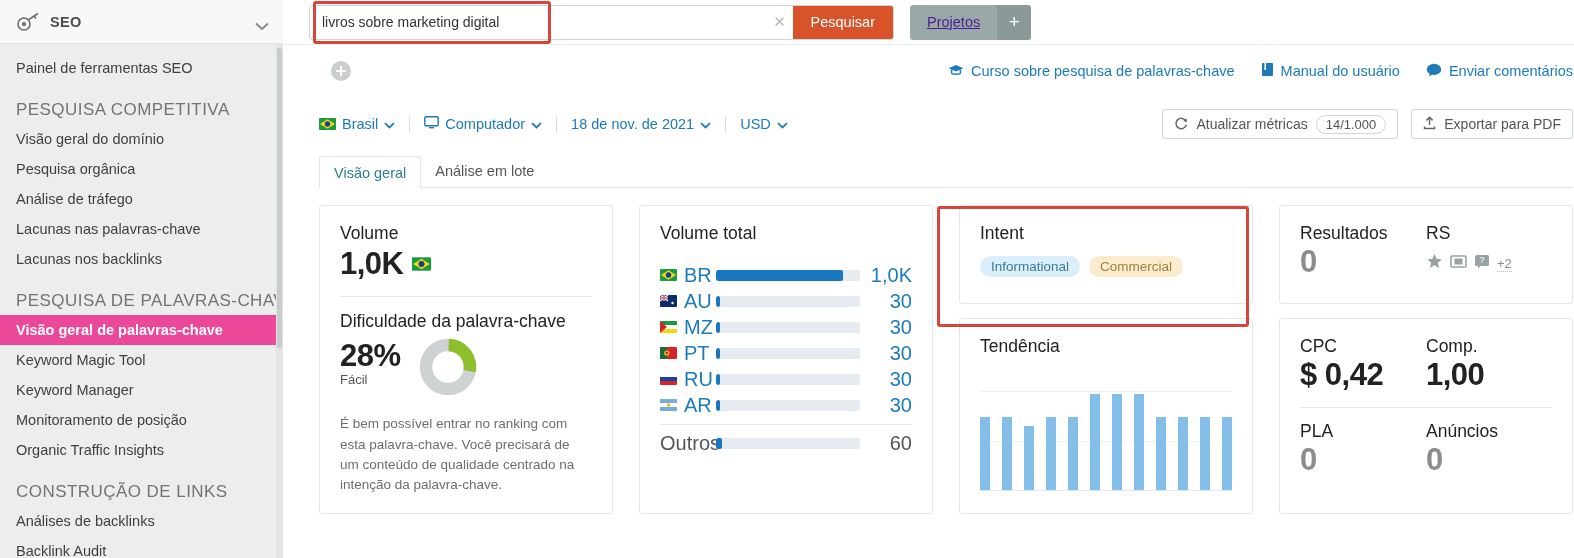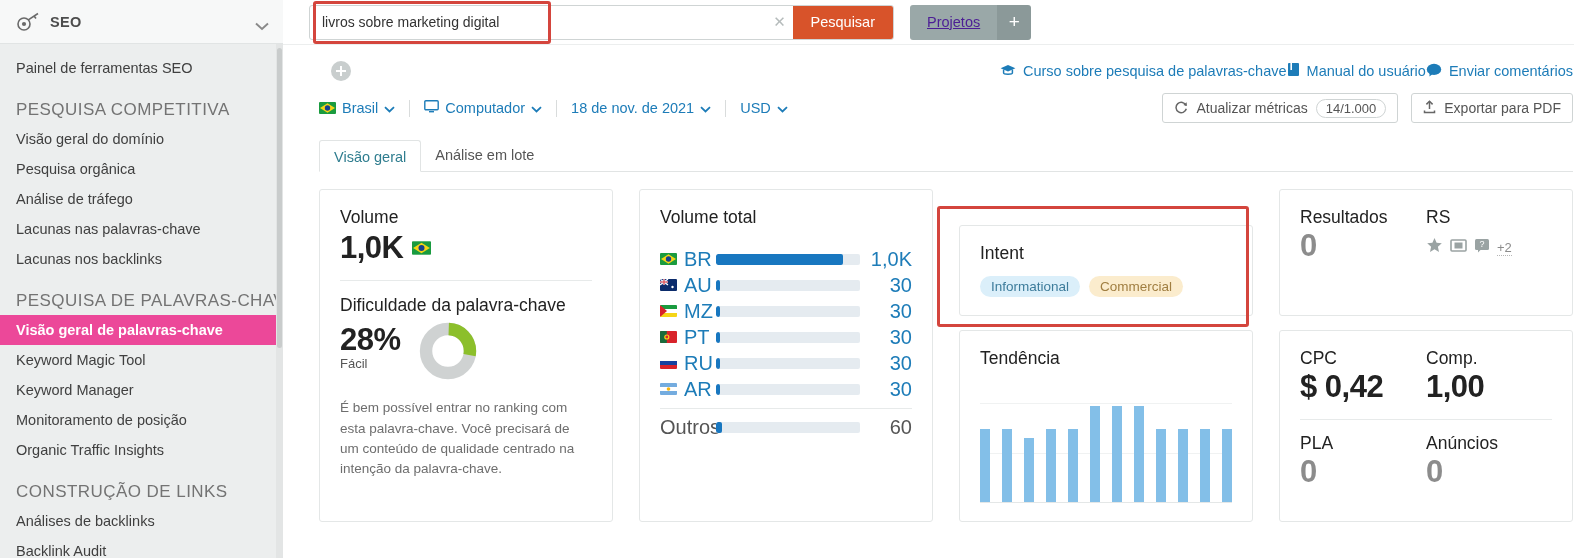--- a/index.html
+++ b/index.html
@@ -114,28 +114,28 @@
     width: 20px; height: 20px; border-radius: 50%;
     background: #c9cece; margin-left: 12px; position: relative;
     cursor: pointer; flex: 0 0 20px;
   }
   .plus-circle:before, .plus-circle:after {
     content: ""; position: absolute; background: #fff;
   }
   .plus-circle:before { left: 5px; top: 9px; width: 10px; height: 2px; }
   .plus-circle:after { left: 9px; top: 5px; width: 2px; height: 10px; }
 
-  .headlinks { margin-left: auto; display: flex; align-items: center; }
+  .headlinks { margin-left: auto; display: flex; align-items: center; gap: 26px; }
   .hlink {
     display: flex; align-items: center; gap: 7px;
     color: #1d7cb8; font-size: 14.5px; cursor: pointer; white-space: nowrap;
   }
 
   .filterbar {
-    display: flex; align-items: center; margin-top: 12px; height: 30px;
+    display: flex; align-items: center; margin-top: 28px; height: 30px;
   }
   .fitem {
     display: flex; align-items: center; gap: 6px;
     color: #1d7cb8; font-size: 14.5px; cursor: pointer; white-space: nowrap;
   }
   .fsep { width: 1px; height: 17px; background: #d9dcdc; margin: 0 14px; }
   .fright { margin-left: auto; display: flex; align-items: center; gap: 13px; }
   .obtn {
     display: flex; align-items: center; gap: 8px;
     border: 1px solid #cfd4d4; border-radius: 3px;
@@ -169,21 +169,21 @@
     grid-template-columns: 294px 294px 294px 294px;
     gap: 14px 26px;
     margin-top: 17px;
   }
   .card {
     background: #fff; border: 1px solid #e4e7e7; border-radius: 3px;
     padding: 17px 20px 18px 20px;
   }
   .c-vol   { grid-column: 1; grid-row: 1 / span 2; }
   .c-tot   { grid-column: 2; grid-row: 1 / span 2; }
-  .c-int   { grid-column: 3; grid-row: 1; margin-top: 36px; }
+  .c-int   { grid-column: 3; grid-row: 1; }
   .c-tre   { grid-column: 3; grid-row: 2; }
   .c-res   { grid-column: 4; grid-row: 1; }
   .c-cpc   { grid-column: 4; grid-row: 2; }
 
   .c-label { font-size: 17.5px; color: #222; font-weight: 400; }
   .c-big   { font-size: 31px; font-weight: 700; color: #222; letter-spacing: -.5px; }
   .c-big.gray { color: #8c8c8c; font-weight: 700; }
   .hr { height: 1px; background: #e7eaea; margin: 14px 0 13px 0; }
 
   .vol-value { display: flex; align-items: center; gap: 9px; margin-top: 2px; }

